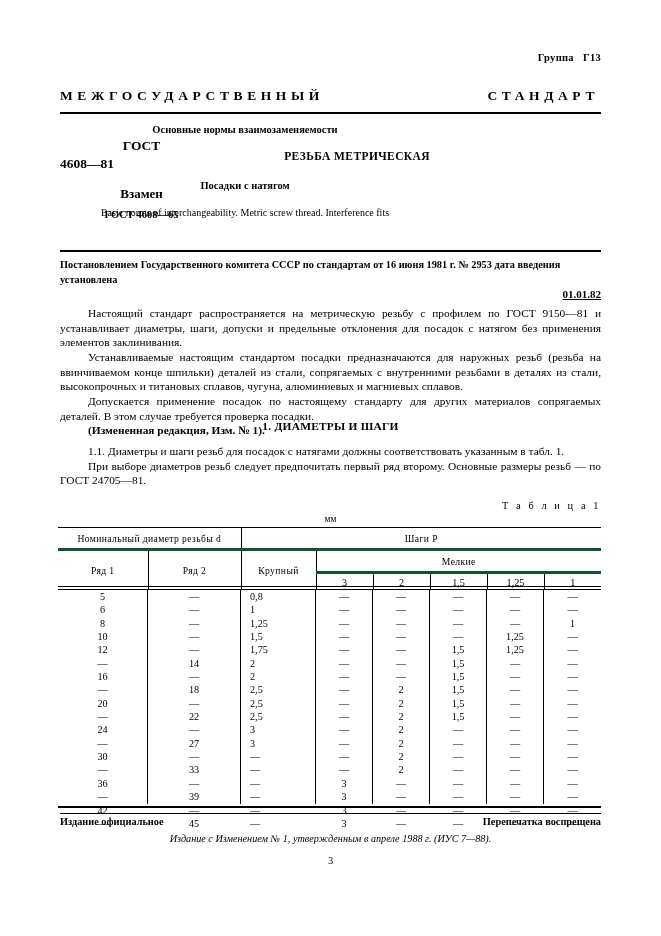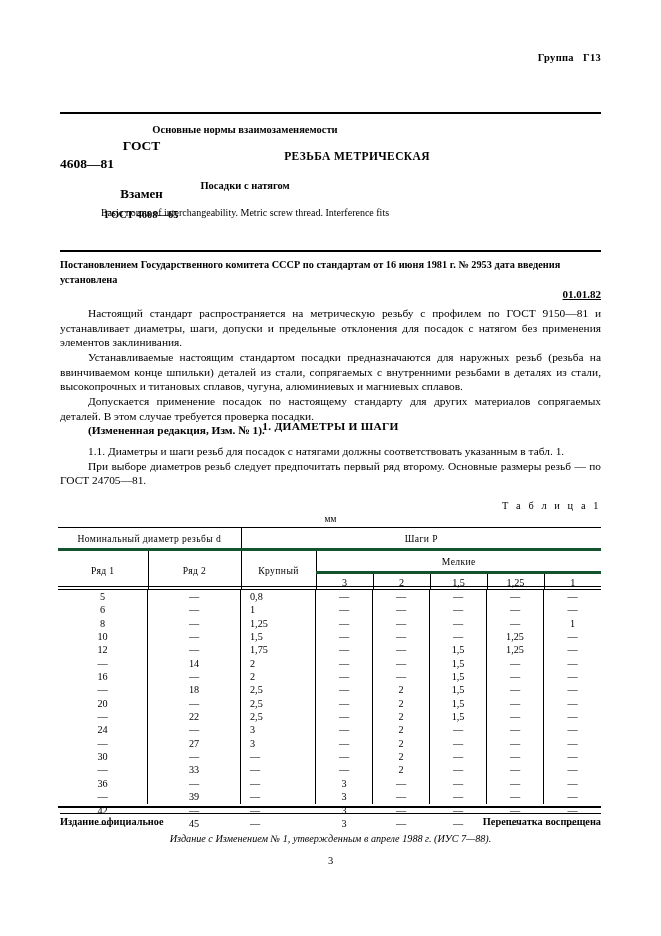--- a/index.html
+++ b/index.html
@@ -279,20 +279,24 @@
 </style>
 </head>
 <body>
 
 <div class="page">
 
   <div class="group-line">
     <span>Группа</span><span class="g-code">Г13</span>
   </div>
 
+  <div class="banner">
+    <span class="b-left">МЕЖГОСУДАРСТВЕННЫЙ</span>
+    <span class="b-right">СТАНДАРТ</span>
+  </div>
   <div class="rule-thick" style="top:112px;"></div>
 
   <div class="title-block">
     <div class="tb-sub1">Основные нормы взаимозаменяемости</div>
     <div class="tb-main">РЕЗЬБА МЕТРИЧЕСКАЯ</div>
     <div class="tb-sub2">Посадки с натягом</div>
     <div class="tb-en">Basic norms of interchangeability. Metric screw thread. Interference fits</div>
 
     <div class="gost-name">ГОСТ</div>
     <div class="gost-num">4608—81</div>

